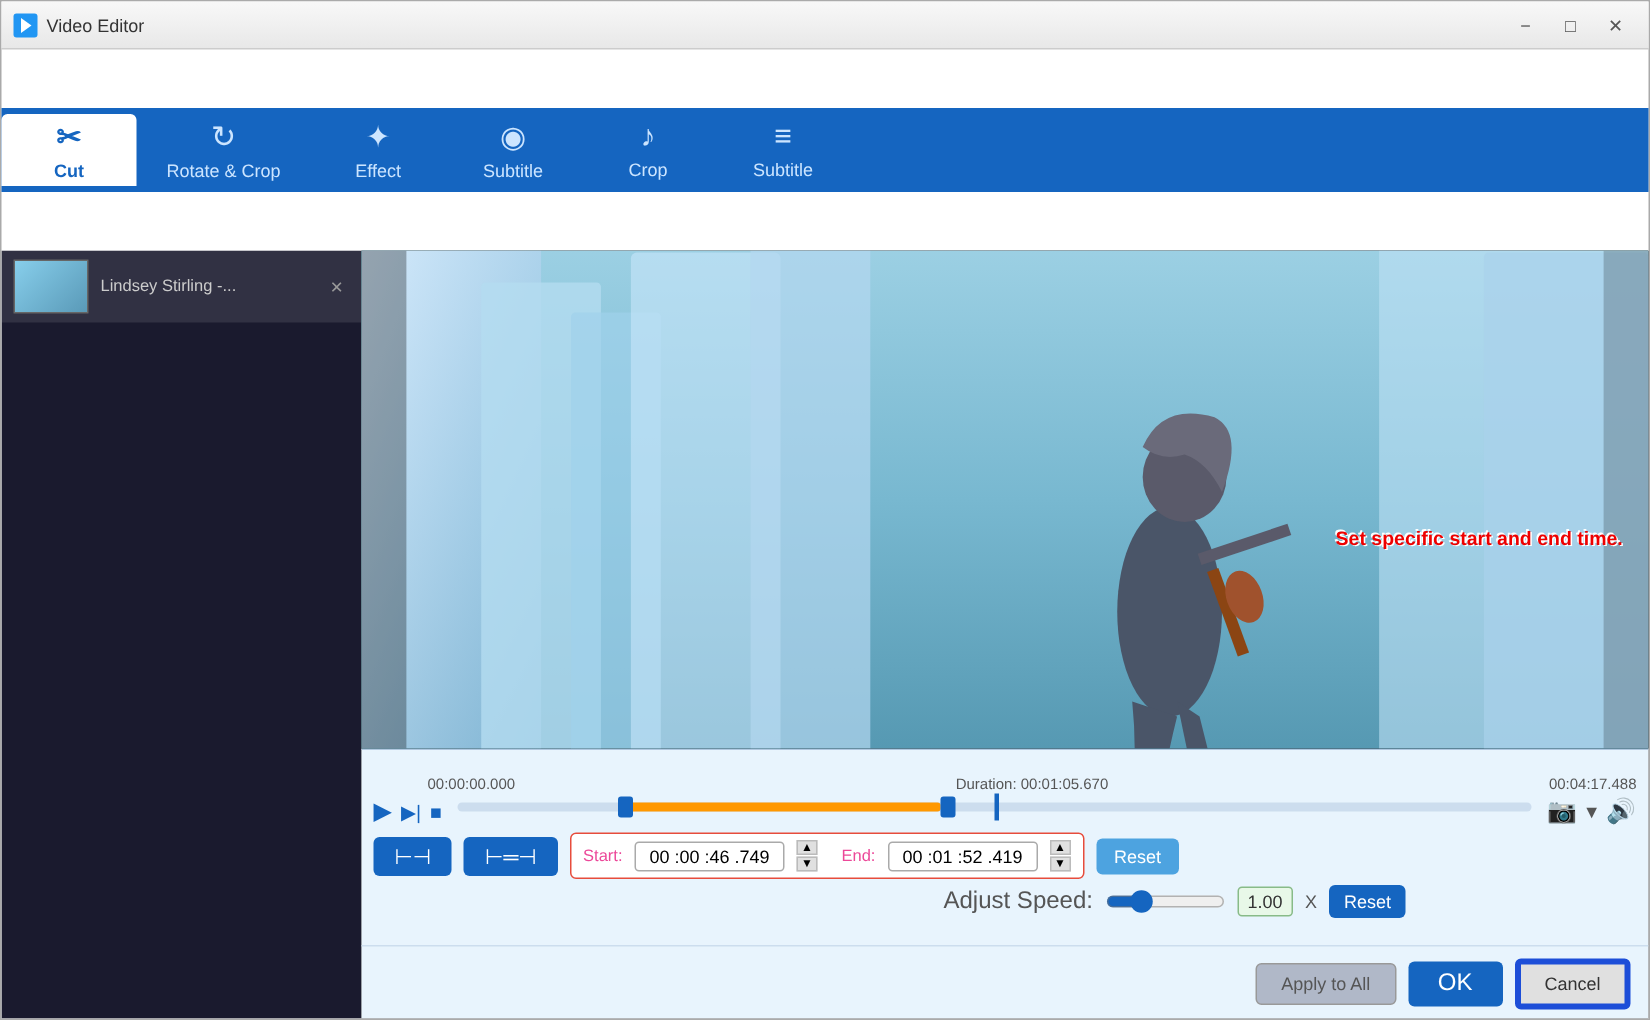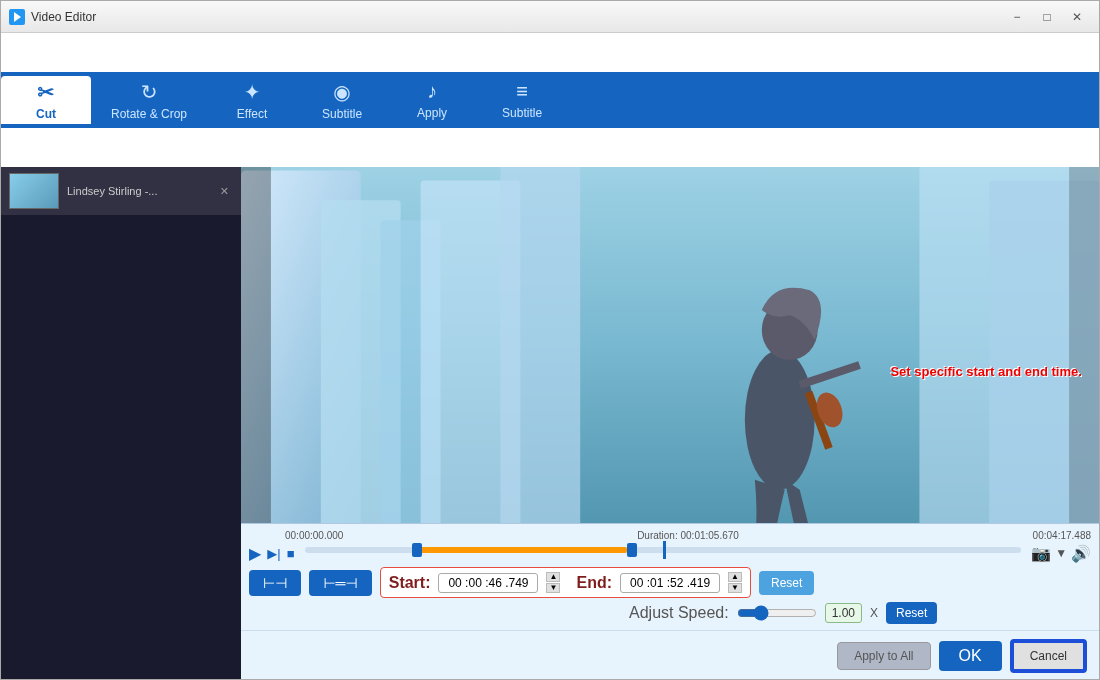--- a/index.html
+++ b/index.html
@@ -35,21 +35,21 @@
     .video-area { flex: 1; background: #111; display: flex; flex-direction: column; }
     .video-frame { flex: 1; background: #000; position: relative; overflow: hidden; }
     .video-placeholder { width: 100%; height: 100%; background: linear-gradient(135deg, #87ceeb 0%, #b0e0e6 20%, #add8e6 40%, #5c9bba 60%, #3a7a9c 80%, #1a5070 100%); position: relative; display: flex; align-items: center; justify-content: center; }
     
     .video-bg { position: absolute; inset: 0; background: 
       radial-gradient(ellipse at 20% 50%, rgba(200,230,255,0.8) 0%, transparent 50%),
       radial-gradient(ellipse at 80% 30%, rgba(180,220,250,0.6) 0%, transparent 40%),
       linear-gradient(to bottom, #87ceeb, #b8d9e8, #7ab8d4, #5a9ab8); }
 
     
-    .controls-area { background: #e8f4fd; border-top: 1px solid #b0c8e0; padding: 6px 8px; }
+    .controls-area { background: #e8f4fd; border-top: 1px solid #b0c8e0; padding: 18px 8px; }
 
     
     .timeline-row { display: flex; align-items: center; gap: 4px; margin-bottom: 4px; }
 
     .playback-controls { display: flex; align-items: center; gap: 6px; }
     .play-btn { background: none; border: none; cursor: pointer; color: #1565c0; font-size: 16px; }
 
     .timeline-track { flex: 1; position: relative; height: 14px; }
     .timeline-bg { width: 100%; height: 6px; background: #cde; border-radius: 3px; position: absolute; top: 4px; }
     .timeline-selection { position: absolute; top: 4px; left: 15%; width: 30%; height: 6px; background: #ff9800; border-radius: 2px; }
@@ -60,21 +60,21 @@
 
     .camera-btn { background: none; border: none; cursor: pointer; color: #555; font-size: 16px; }
     .volume-btn { background: none; border: none; cursor: pointer; color: #555; font-size: 16px; }
 
     
     .controls-row2 { display: flex; align-items: center; gap: 8px; margin-top: 4px; }
     .cut-btn { background: #1565c0; color: white; border: none; border-radius: 4px; padding: 5px 14px; font-size: 12px; cursor: pointer; display: flex; align-items: center; gap: 4px; }
     .cut-btn2 { background: #1565c0; color: white; border: none; border-radius: 4px; padding: 5px 14px; font-size: 12px; cursor: pointer; display: flex; align-items: center; gap: 4px; }
 
     .time-controls { display: flex; align-items: center; gap: 8px; border: 1px solid #e74c3c; border-radius: 4px; padding: 4px 8px; background: white; }
-    .time-label { font-size: 16px; color: #7f1d1d; font-weight: 700; }
+    .time-label { font-size: 11px; color: #ec4899; font-weight: 400; }
     .time-input { border: 1px solid #aaa; border-radius: 3px; padding: 2px 4px; font-size: 12px; width: 100px; text-align: center; }
     .time-spinner { display: flex; flex-direction: column; gap: 1px; }
     .spinner-btn { background: #e0e0e0; border: 1px solid #bbb; width: 14px; height: 10px; cursor: pointer; font-size: 8px; display: flex; align-items: center; justify-content: center; line-height: 1; }
 
     .reset-btn { background: #4da3e0; color: white; border: none; border-radius: 4px; padding: 5px 12px; font-size: 12px; cursor: pointer; }
 
     
     .controls-row3 { display: flex; align-items: center; gap: 8px; margin-top: 4px; margin-left: 380px; }
     .speed-label { font-size: 16px; color: #555; }
     .speed-slider { width: 80px; accent-color: #1565c0; }
@@ -134,21 +134,21 @@
     <div class="tab">
       <span class="tab-icon">✦</span>
       <span class="tab-label">Effect</span>
     </div>
     <div class="tab">
       <span class="tab-icon">◉</span>
       <span class="tab-label">Subtitle</span>
     </div>
     <div class="tab">
       <span class="tab-icon">♪</span>
-      <span class="tab-label">Apply</span>
+      <span class="tab-label">Crop</span>
     </div>
     <div class="tab">
       <span class="tab-icon">≡</span>
       <span class="tab-label">Subtitle</span>
     </div>
   </div>
 
   <div class="main">
 
     <div class="sidebar">

